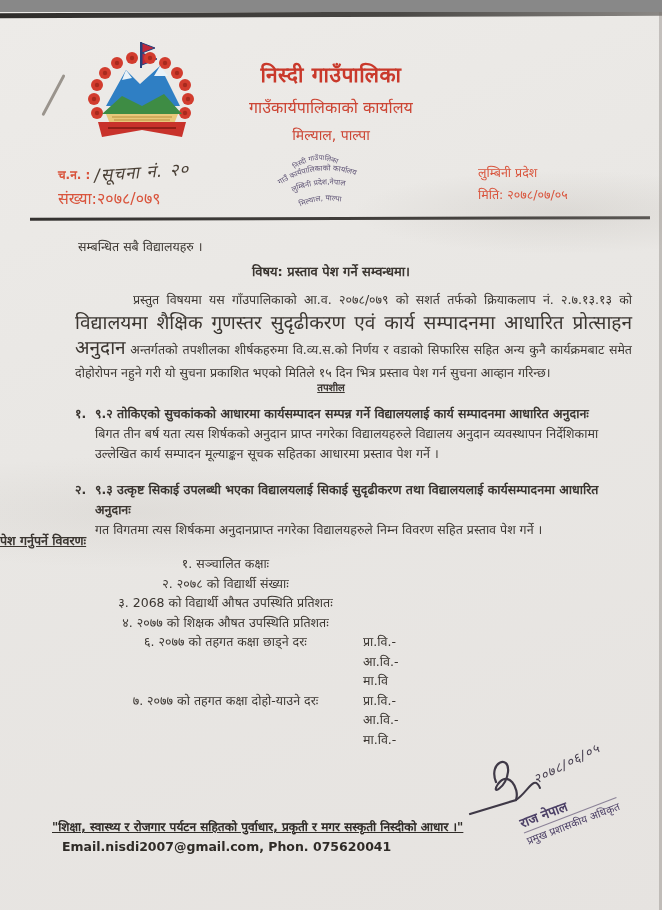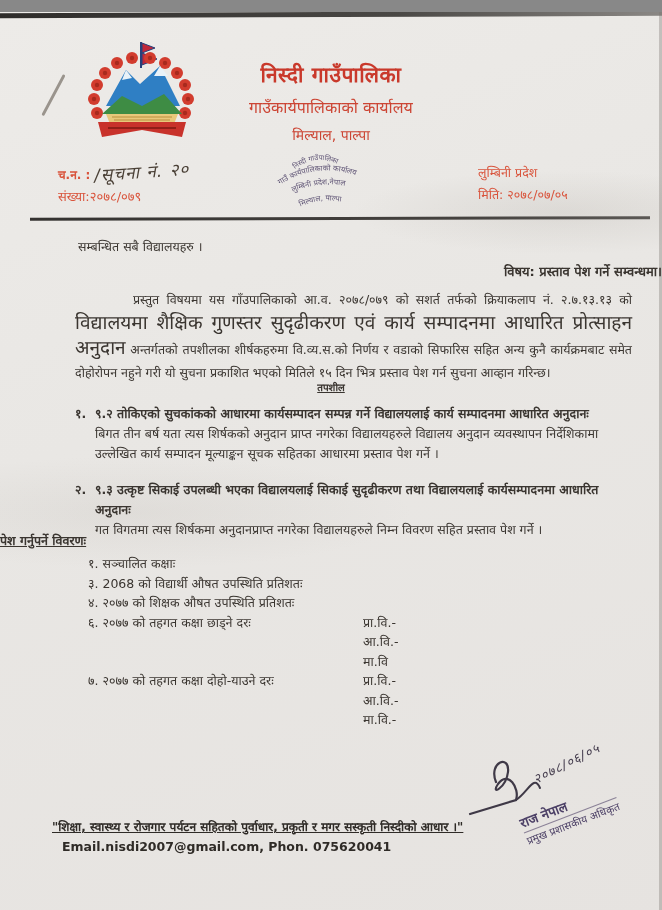--- a/index.html
+++ b/index.html
@@ -29,52 +29,52 @@
   .lh-center{ position:absolute; left:0; top:48px; width:100%; text-align:center; }
   .lh-muni{ font-size:21px; font-weight:bold; color:#c9392b; letter-spacing:.5px; }
   .lh-office{ font-size:16px; color:#cc4534; margin-top:8px; }
   .lh-addr{ font-size:14px; color:#cc4534; margin-top:7px; }
 
   .ref-left{ position:absolute; left:58px; top:148px; font-size:12px; color:#d9543c; }
   .ref-line1{ display:flex; align-items:flex-start; }
   .ref-label{ font-weight:bold; padding-top:6px; }
   .ref-hand{ font-size:17px; color:#4a4036; transform:rotate(-4deg);
     font-style:italic; margin-left:4px; letter-spacing:1px; }
-  .ref-line2{ margin-top:4px; font-size:13px; color:#d9543c; }
+  .ref-line2{ margin-top:4px; font-size:16px; color:#d9543c; }
 
   .ref-right{ position:absolute; left:478px; top:150px; font-size:12.5px; color:#d9543c; line-height:22px; }
 
   .office-stamp{ position:absolute; left:252px; top:122px; transform:rotate(-7deg); opacity:.88; }
 
   .rule{ position:absolute; left:30px; top:205px; width:620px; height:3px;
     background:linear-gradient(90deg,#343230,#45423f 70%,#5b5855); transform:rotate(-0.15deg); }
 
   
   .addressee{ position:absolute; left:78px; top:226px; font-size:12.5px; }
-  .subject{ position:absolute; left:0; top:250px; width:100%; text-align:right;
+  .subject{ position:absolute; left:0; top:250px; width:100%; text-align:center;
     font-size:13px; font-weight:bold; }
   .paragraph{ position:absolute; left:75px; top:276px; width:557px;
     font-size:12.5px; line-height:23px; text-align:justify; text-indent:58px; }
   .para-highlight{ font-size:19px; font-weight:normal; }
 
   .tapasil{ position:absolute; left:0; top:368px; width:100%; text-align:center;
     font-size:10px; font-weight:bold; text-decoration:underline; }
 
   .item{ position:absolute; left:75px; width:557px; display:flex; font-size:12.5px; line-height:20px; }
   .item-1{ top:392px; } .item-2{ top:468px; }
   .item-num{ flex:none; width:20px; font-weight:bold; }
   .item-title{ font-weight:bold; }
   .item-body{ font-weight:normal; }
 
   .subheading{ position:absolute; left:0; top:520px; width:100%; 
     font-size:12.5px; font-weight:bold; text-decoration:underline; }
 
   .details{ position:absolute; left:88px; top:542px; width:520px; font-size:12.5px; }
   .detail-row{ display:flex; }
-  .dl-label{ flex:none; width:275px; white-space:nowrap; line-height:19.5px; }
+  .dl-label{ flex:none; width:275px; white-space:nowrap; line-height:19.5px;text-align:center; }
   .dl-values{ display:flex; flex-direction:column; line-height:19.5px; }
 
   
   .sig-block{ position:absolute; left:468px; top:732px; width:190px; height:110px; }
   .sig-stroke{ position:absolute; left:0; top:0; }
   .sig-date{ position:absolute; left:62px; top:10px; font-size:13px; color:#453d4e;
     transform:rotate(-27deg); font-style:italic; letter-spacing:1px; white-space:nowrap; }
   .officer-stamp{ position:absolute; left:52px; top:52px; transform:rotate(-21deg);
     color:#4c4066; white-space:nowrap; }
   .officer-name{ font-size:13px; font-weight:bold; }
@@ -207,20 +207,23 @@
     </span>
   </div>
 
   <div class="subheading">पेश गर्नुपर्ने विवरणः</div>
 
   <div class="details">
     <div class="detail-row">
       <span class="dl-label">१. सञ्चालित कक्षाः</span>
     </div>
     <div class="detail-row">
+      <span class="dl-label">२. २०७८ को विद्यार्थी संख्याः</span>
+    </div>
+    <div class="detail-row">
       <span class="dl-label">३. 2068 को विद्यार्थी औषत उपस्थिति प्रतिशतः</span>
     </div>
     <div class="detail-row">
       <span class="dl-label">४. २०७७ को शिक्षक औषत उपस्थिति प्रतिशतः</span>
     </div>
     <div class="detail-row">
       <span class="dl-label">६. २०७७ को तहगत कक्षा छाड्ने दरः</span>
       <span class="dl-values">
         <span>प्रा.वि.-</span>
         <span>आ.वि.-</span>

